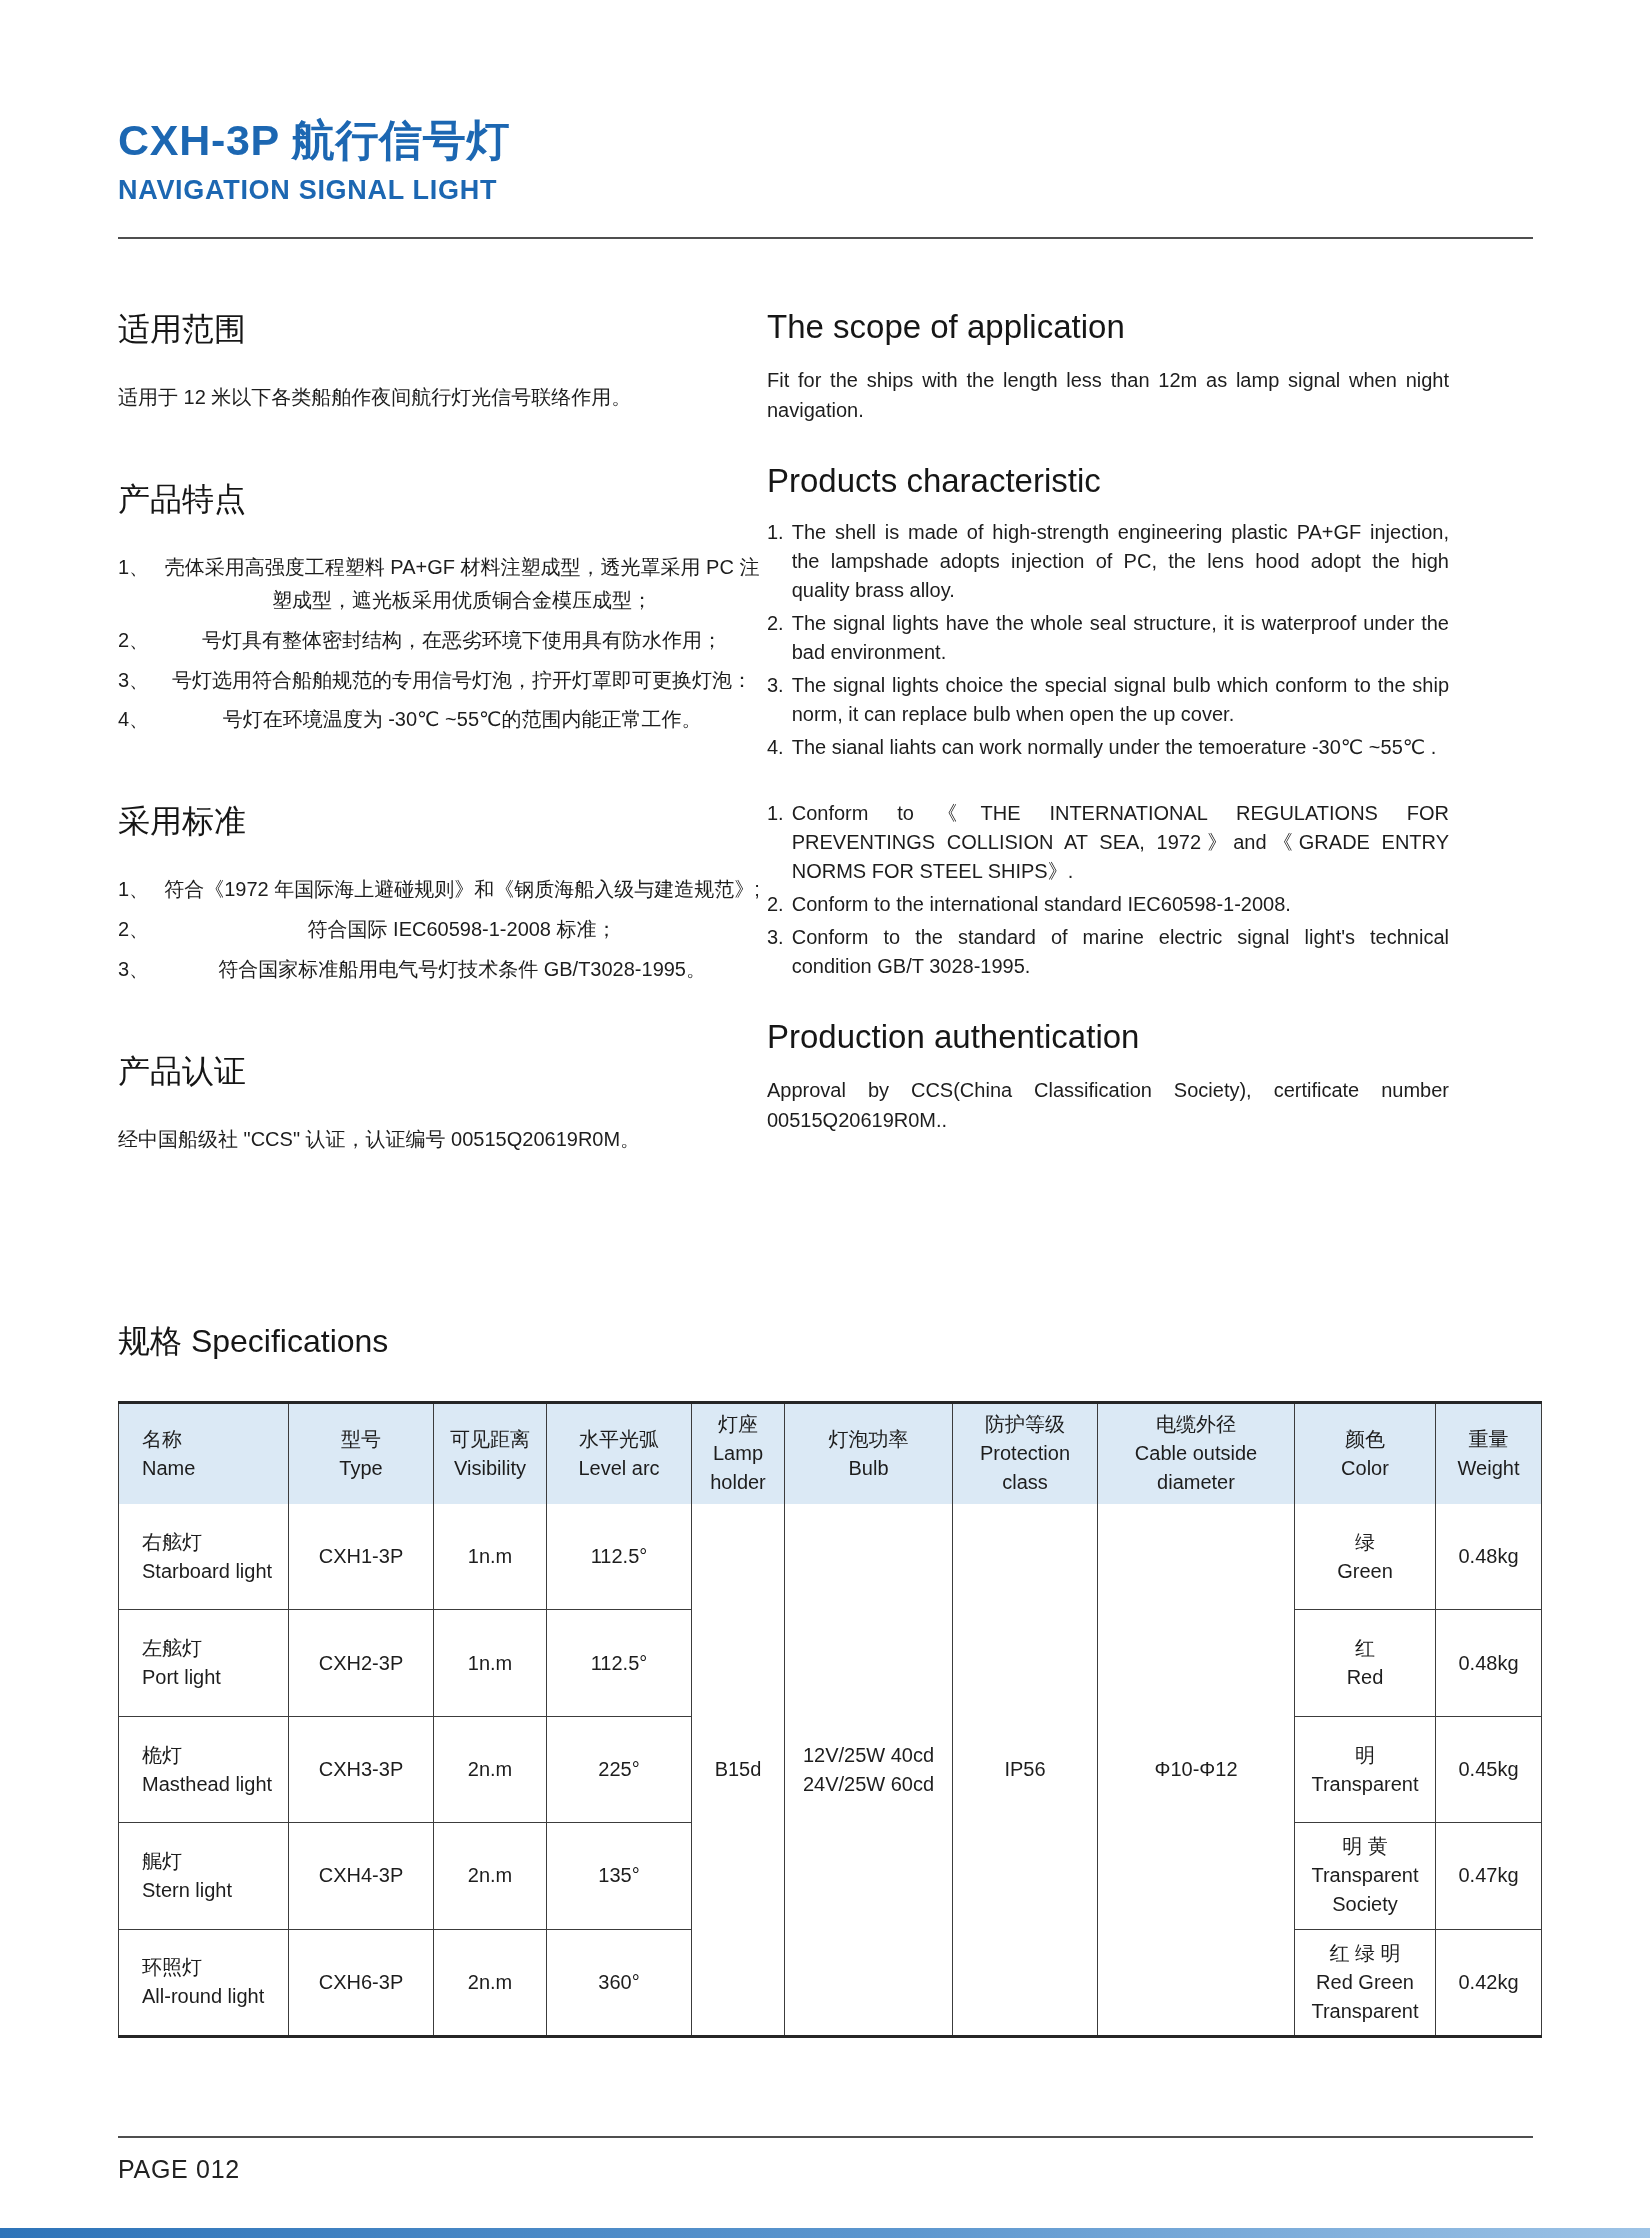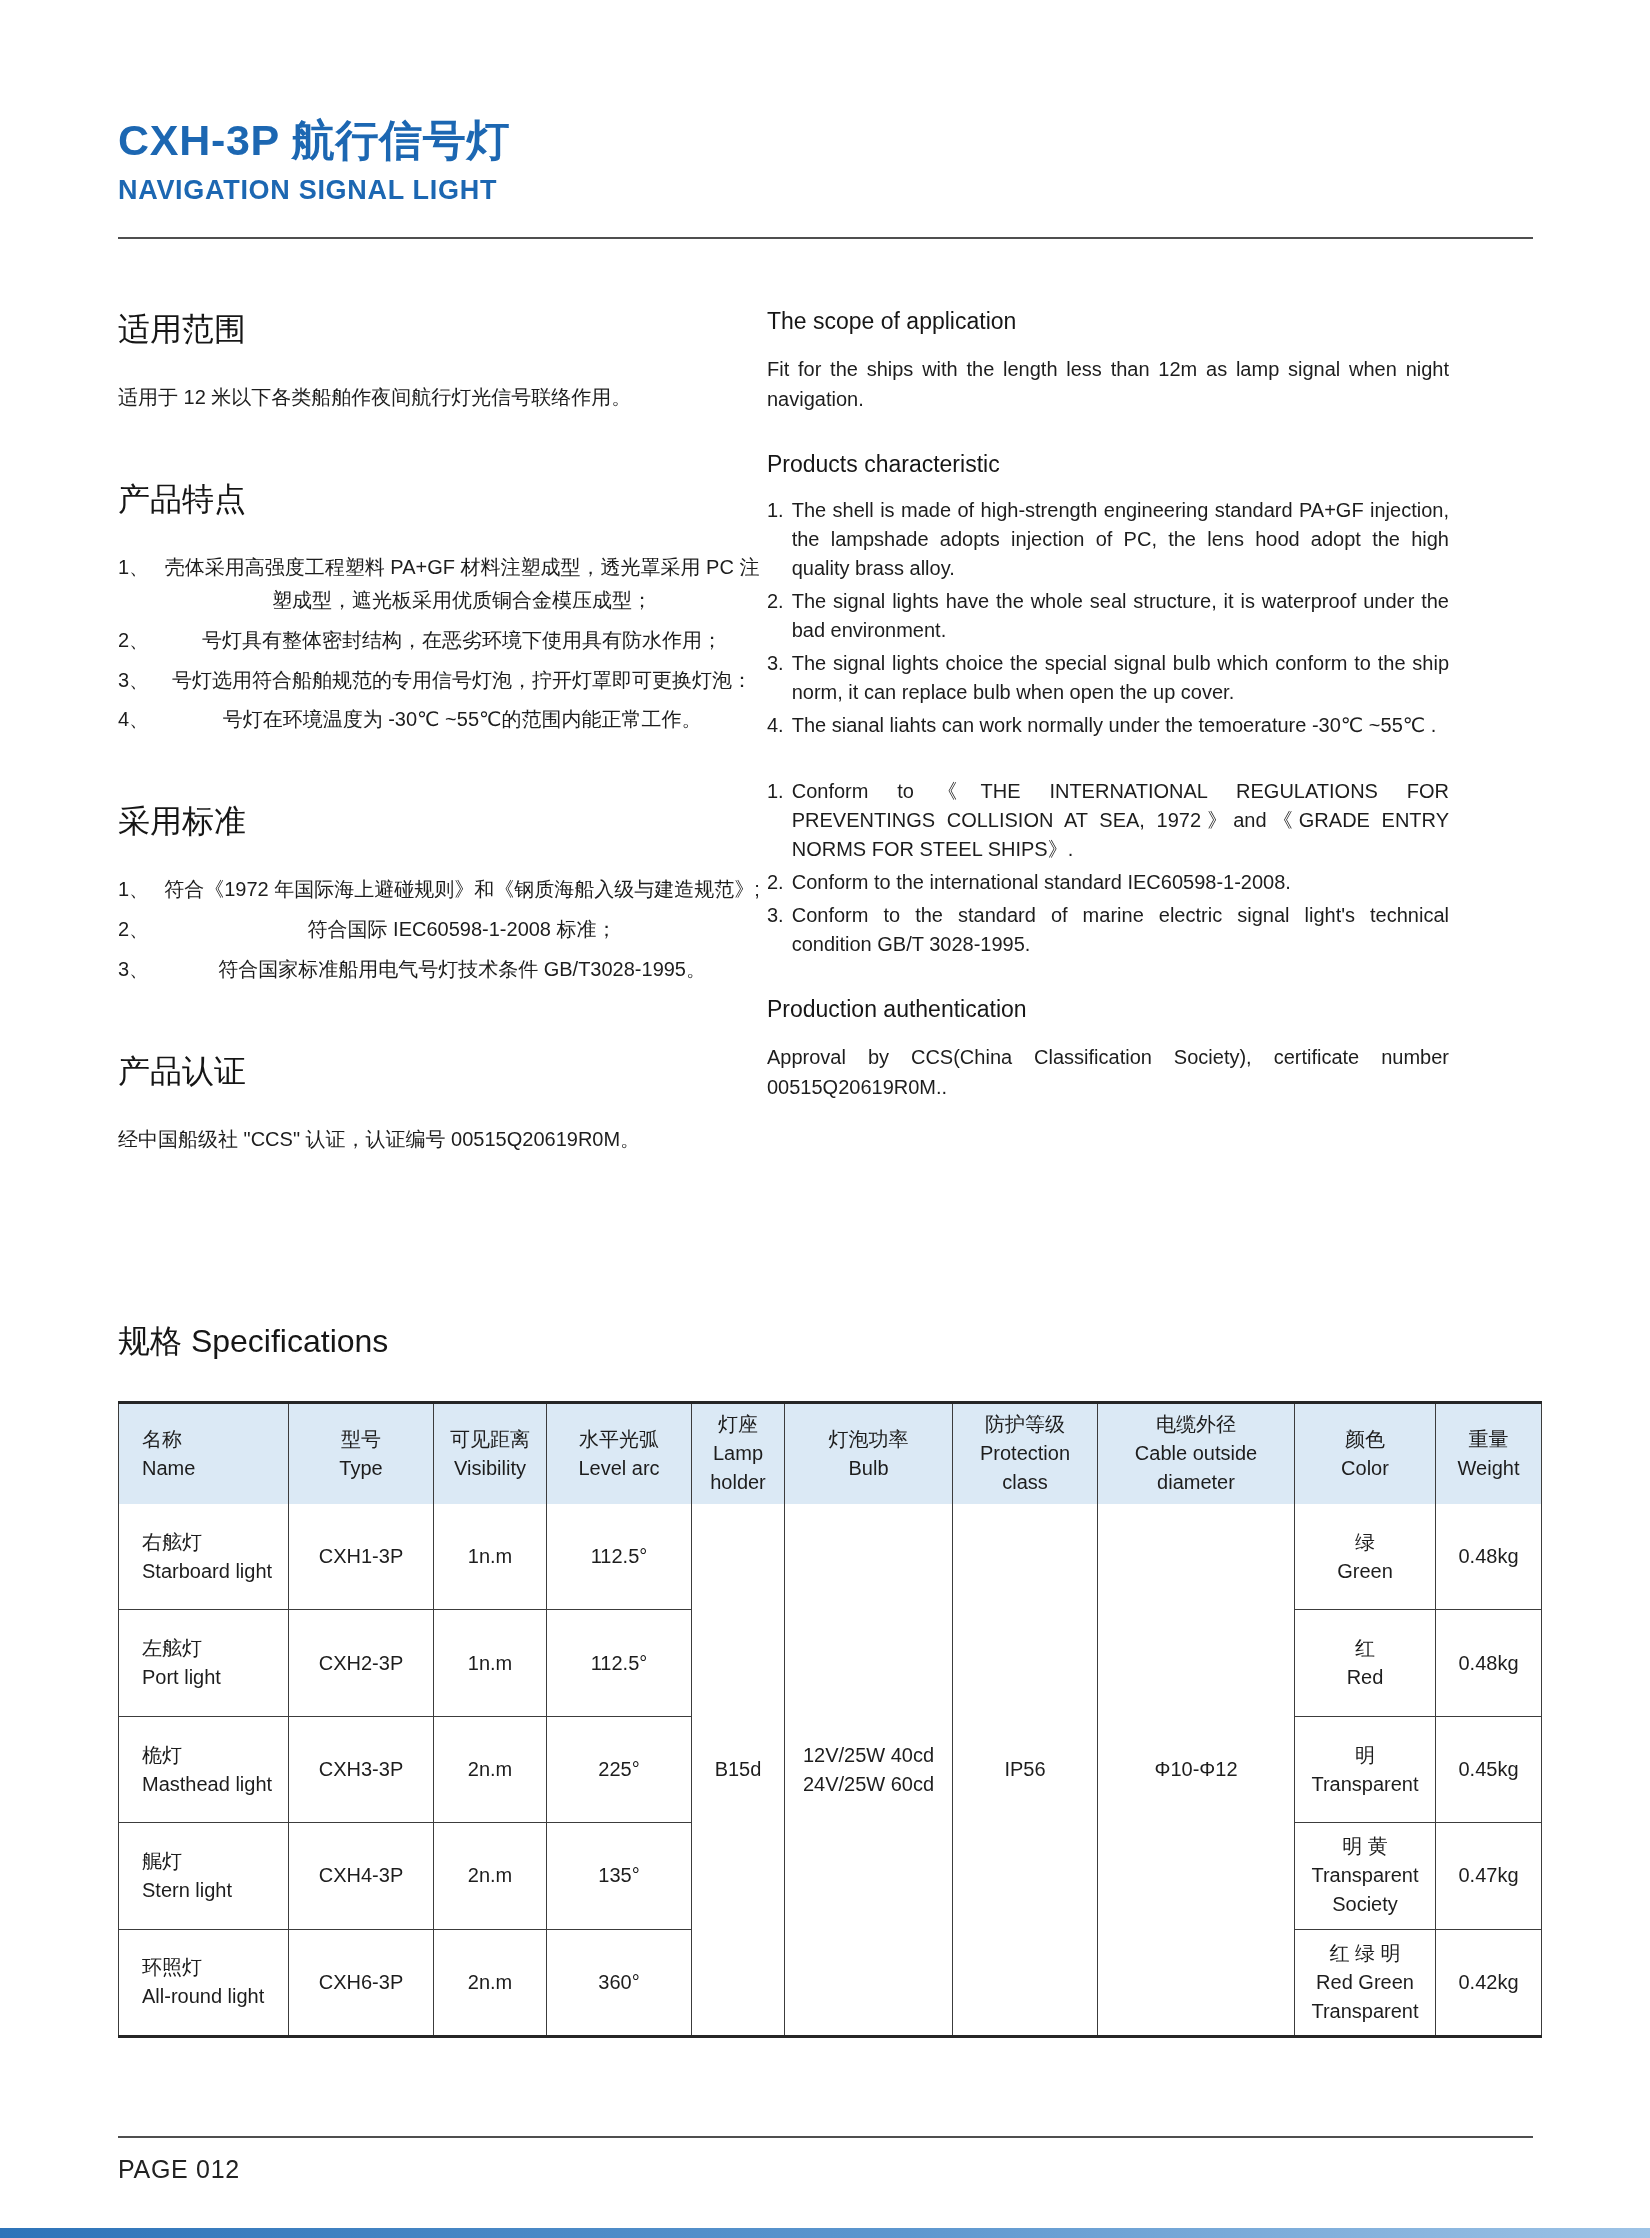--- a/index.html
+++ b/index.html
@@ -13,21 +13,21 @@
   .title{font-size:43px;font-weight:bold;color:#1c67b2;letter-spacing:0.7px;margin:0;}
   .subtitle{font-size:27px;font-weight:600;color:#1c67b2;margin-top:5.3px;letter-spacing:0.7px;}
   .rule{border:none;border-top:2.7px solid #4f4f4f;margin:31px 0 0 0;}
   
   .columns{display:flex;margin-top:69px;}
   .col-left{width:649px;flex:0 0 auto;}
   .col-right{width:682px;flex:0 0 auto;}
   .sec{margin:0 0 64px 0;}
   .col-right .sec{margin:0 0 37px 0;}
   .sec-h{font-size:32px;font-weight:400;color:#161616;margin:0 0 29px 0;}
-  .col-right .sec-h{font-size:23px;margin:0 0 18.6px 0;}
+  .col-right .sec-h{font-size:33px;margin:0 0 18.6px 0;}
   .body-text{font-size:20px;line-height:33px;margin:0;}
   .col-right .body-text{line-height:30px;text-align:justify;}
   .num-list{margin:0;padding:0;list-style:none;}
   .num-list li{display:flex;font-size:20px;line-height:33px;margin:0 0 6.7px 0;}
   .col-right .num-list li{line-height:29px;margin:0 0 4px 0;}
   .li-num{flex:0 0 auto;margin-right:8px;white-space:pre;}
   .li-text{flex:1 1 auto;text-align:center;}
   .col-right .li-text{text-align:justify;}
   
   .specs{margin-top:100px;}
@@ -115,21 +115,21 @@
       <div class="col-right">
         <div class="sec">
           <h2 class="sec-h">The scope of application</h2>
           <p class="body-text">Fit for the ships with the length less than 12m as lamp signal when night navigation.</p>
         </div>
         <div class="sec">
           <h2 class="sec-h">Products characteristic</h2>
           <ul class="num-list">
             <li>
                 <span class="li-num">1.</span>
-                <span class="li-text">The shell is made of high-strength engineering standard PA+GF injection, the lampshade adopts injection of PC, the lens hood adopt the high quality brass alloy.</span>
+                <span class="li-text">The shell is made of high-strength engineering plastic PA+GF injection, the lampshade adopts injection of PC, the lens hood adopt the high quality brass alloy.</span>
               </li>
             <li>
                 <span class="li-num">2.</span>
                 <span class="li-text">The signal lights have the whole seal structure, it is waterproof under the bad environment.</span>
               </li>
             <li>
                 <span class="li-num">3.</span>
                 <span class="li-text">The signal lights choice the special signal bulb which conform to the ship norm, it can replace bulb when open the up cover.</span>
               </li>
             <li>

